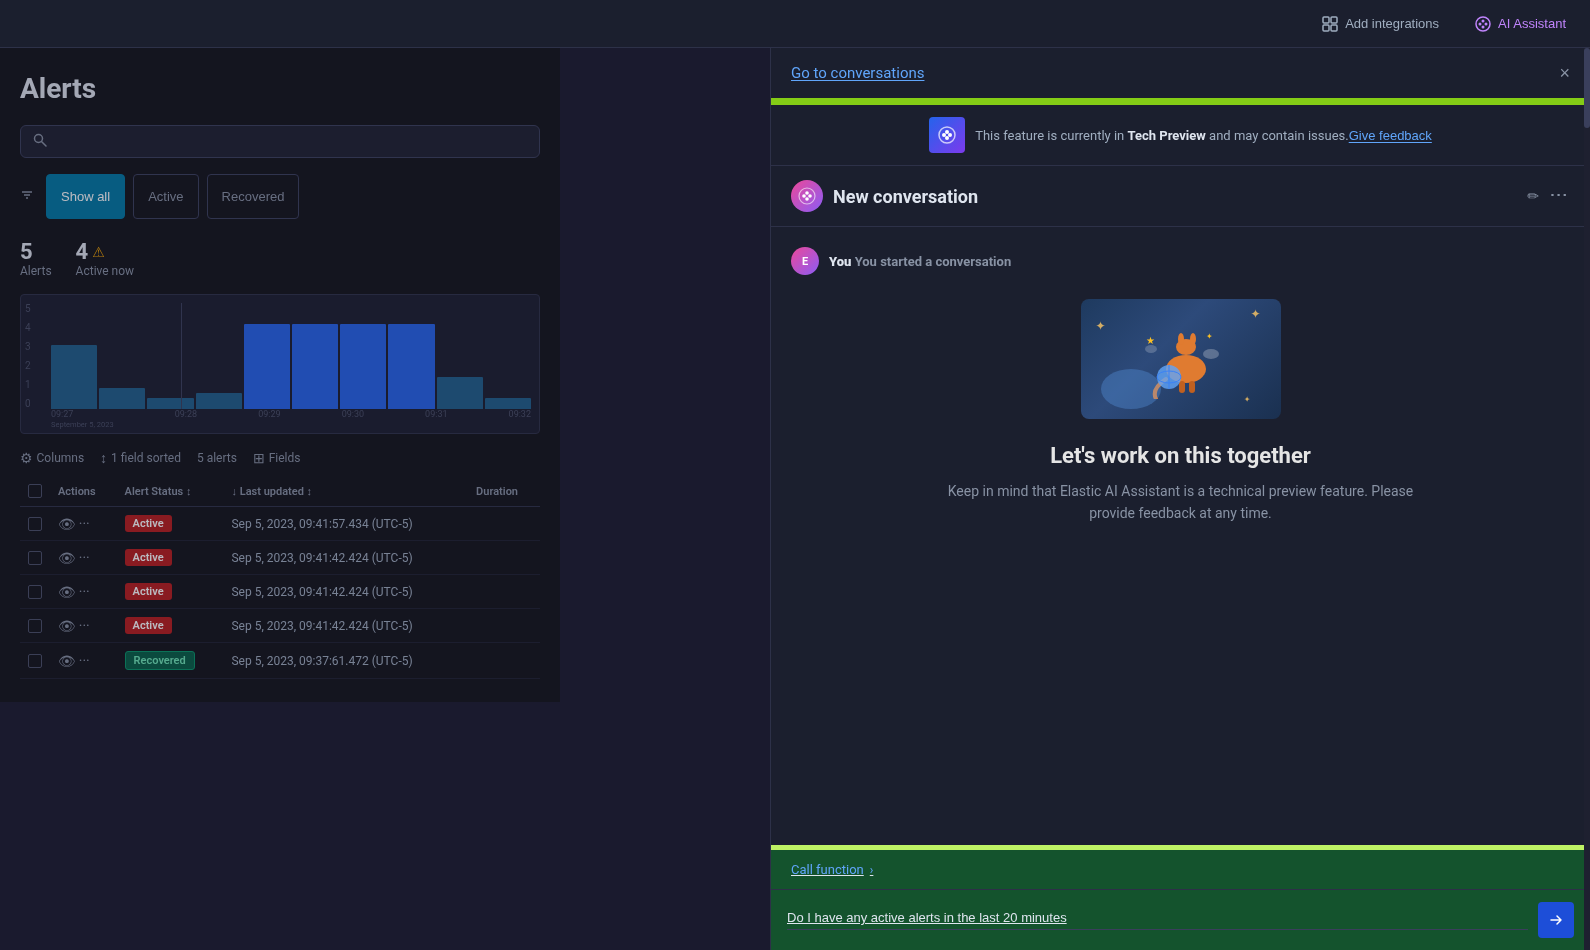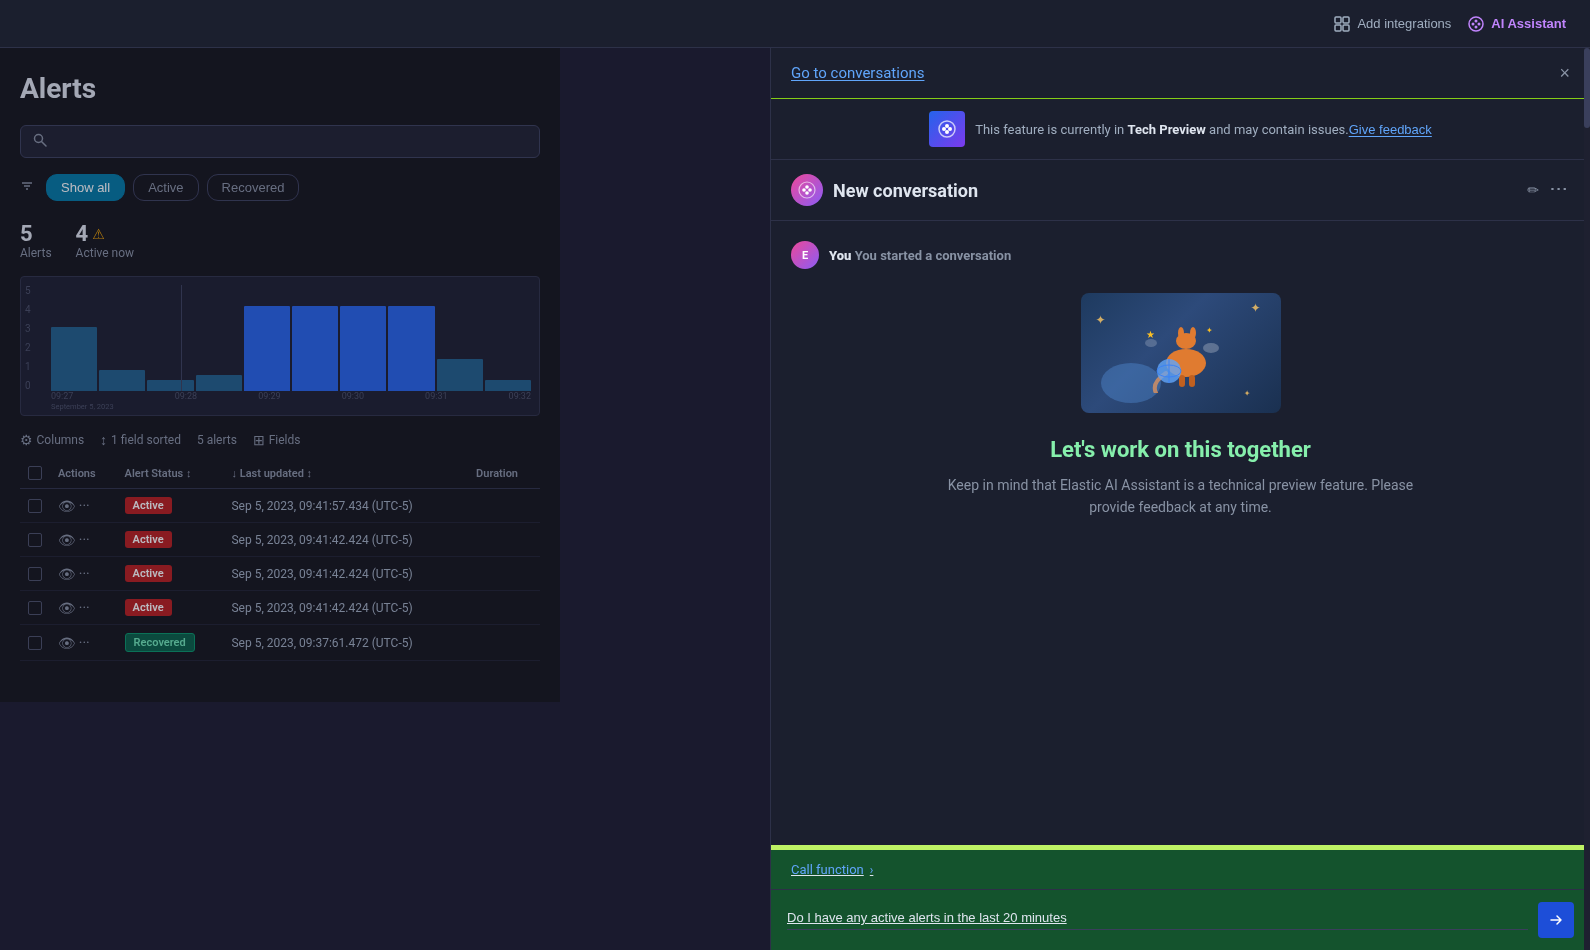--- a/index.html
+++ b/index.html
@@ -14,41 +14,41 @@
     }
 
     
     .topbar {
       background: #1b1f2e;
       height: 48px;
       display: flex;
       align-items: center;
       justify-content: flex-end;
       padding: 0 24px;
-      gap: 16px;
+      gap: 35px;
       border-bottom: 1px solid #2d3148;
     }
     .topbar-btn {
       display: flex;
       align-items: center;
       gap: 6px;
       color: #a0aec0;
       font-size: 13px;
       cursor: pointer;
       background: none;
       border: none;
     }
     .topbar-btn .icon-box {
       width: 18px;
       height: 18px;
       display: flex;
       align-items: center;
       justify-content: center;
     }
-    .ai-btn { color: #c084fc; font-weight: bold; }
+    .ai-btn { color: #c084fc; }
 
     
     .alerts-main {
       position: absolute;
       top: 48px;
       left: 0;
       width: 560px;
       height: 654px;
       background: #12131a;
       padding: 24px 20px;
@@ -82,22 +82,22 @@
       display: flex;
       gap: 8px;
       margin-bottom: 20px;
       align-items: center;
     }
     .filter-icon {
       color: #8892a4;
       margin-right: 4px;
     }
     .tab-btn {
-      padding: 5px 14px;
-      border-radius: 11px;
+      padding: 14px 14px;
+      border-radius: 4px;
       border: 1px solid #3a3f5c;
       background: none;
       color: #8892a4;
       font-size: 13px;
       cursor: pointer;
     }
     .tab-btn.active {
       background: #0079a5;
       border-color: #0079a5;
       color: #fff;
@@ -217,21 +217,21 @@
       height: 902px;
       background: #1b1f2e;
       border-left: 1px solid #2d3148;
       display: flex;
       flex-direction: column;
     }
 
     
     .panel-header {
       padding: 16px 20px;
-      border-bottom: 1px solid #84cc16;
+      border-bottom: 7px solid #84cc16;
       display: flex;
       align-items: center;
       justify-content: space-between;
     }
     .panel-header-title {
       font-size: 15px;
       color: #60a5fa;
       cursor: pointer;
       text-decoration: underline;
       text-underline-offset: 2px;
@@ -376,21 +376,21 @@
     .illustration-star {
       position: absolute;
       color: rgba(255, 200, 100, 0.8);
       font-size: 12px;
     }
 
     
     .welcome-title {
       font-size: 22px;
       font-weight: 700;
-      color: #86efac;
+      color: #e5e5e5;
       text-align: center;
       margin-bottom: 12px;
     }
     .welcome-subtitle {
       font-size: 14px;
       color: #8892a4;
       text-align: center;
       max-width: 500px;
       line-height: 1.6;
     }

